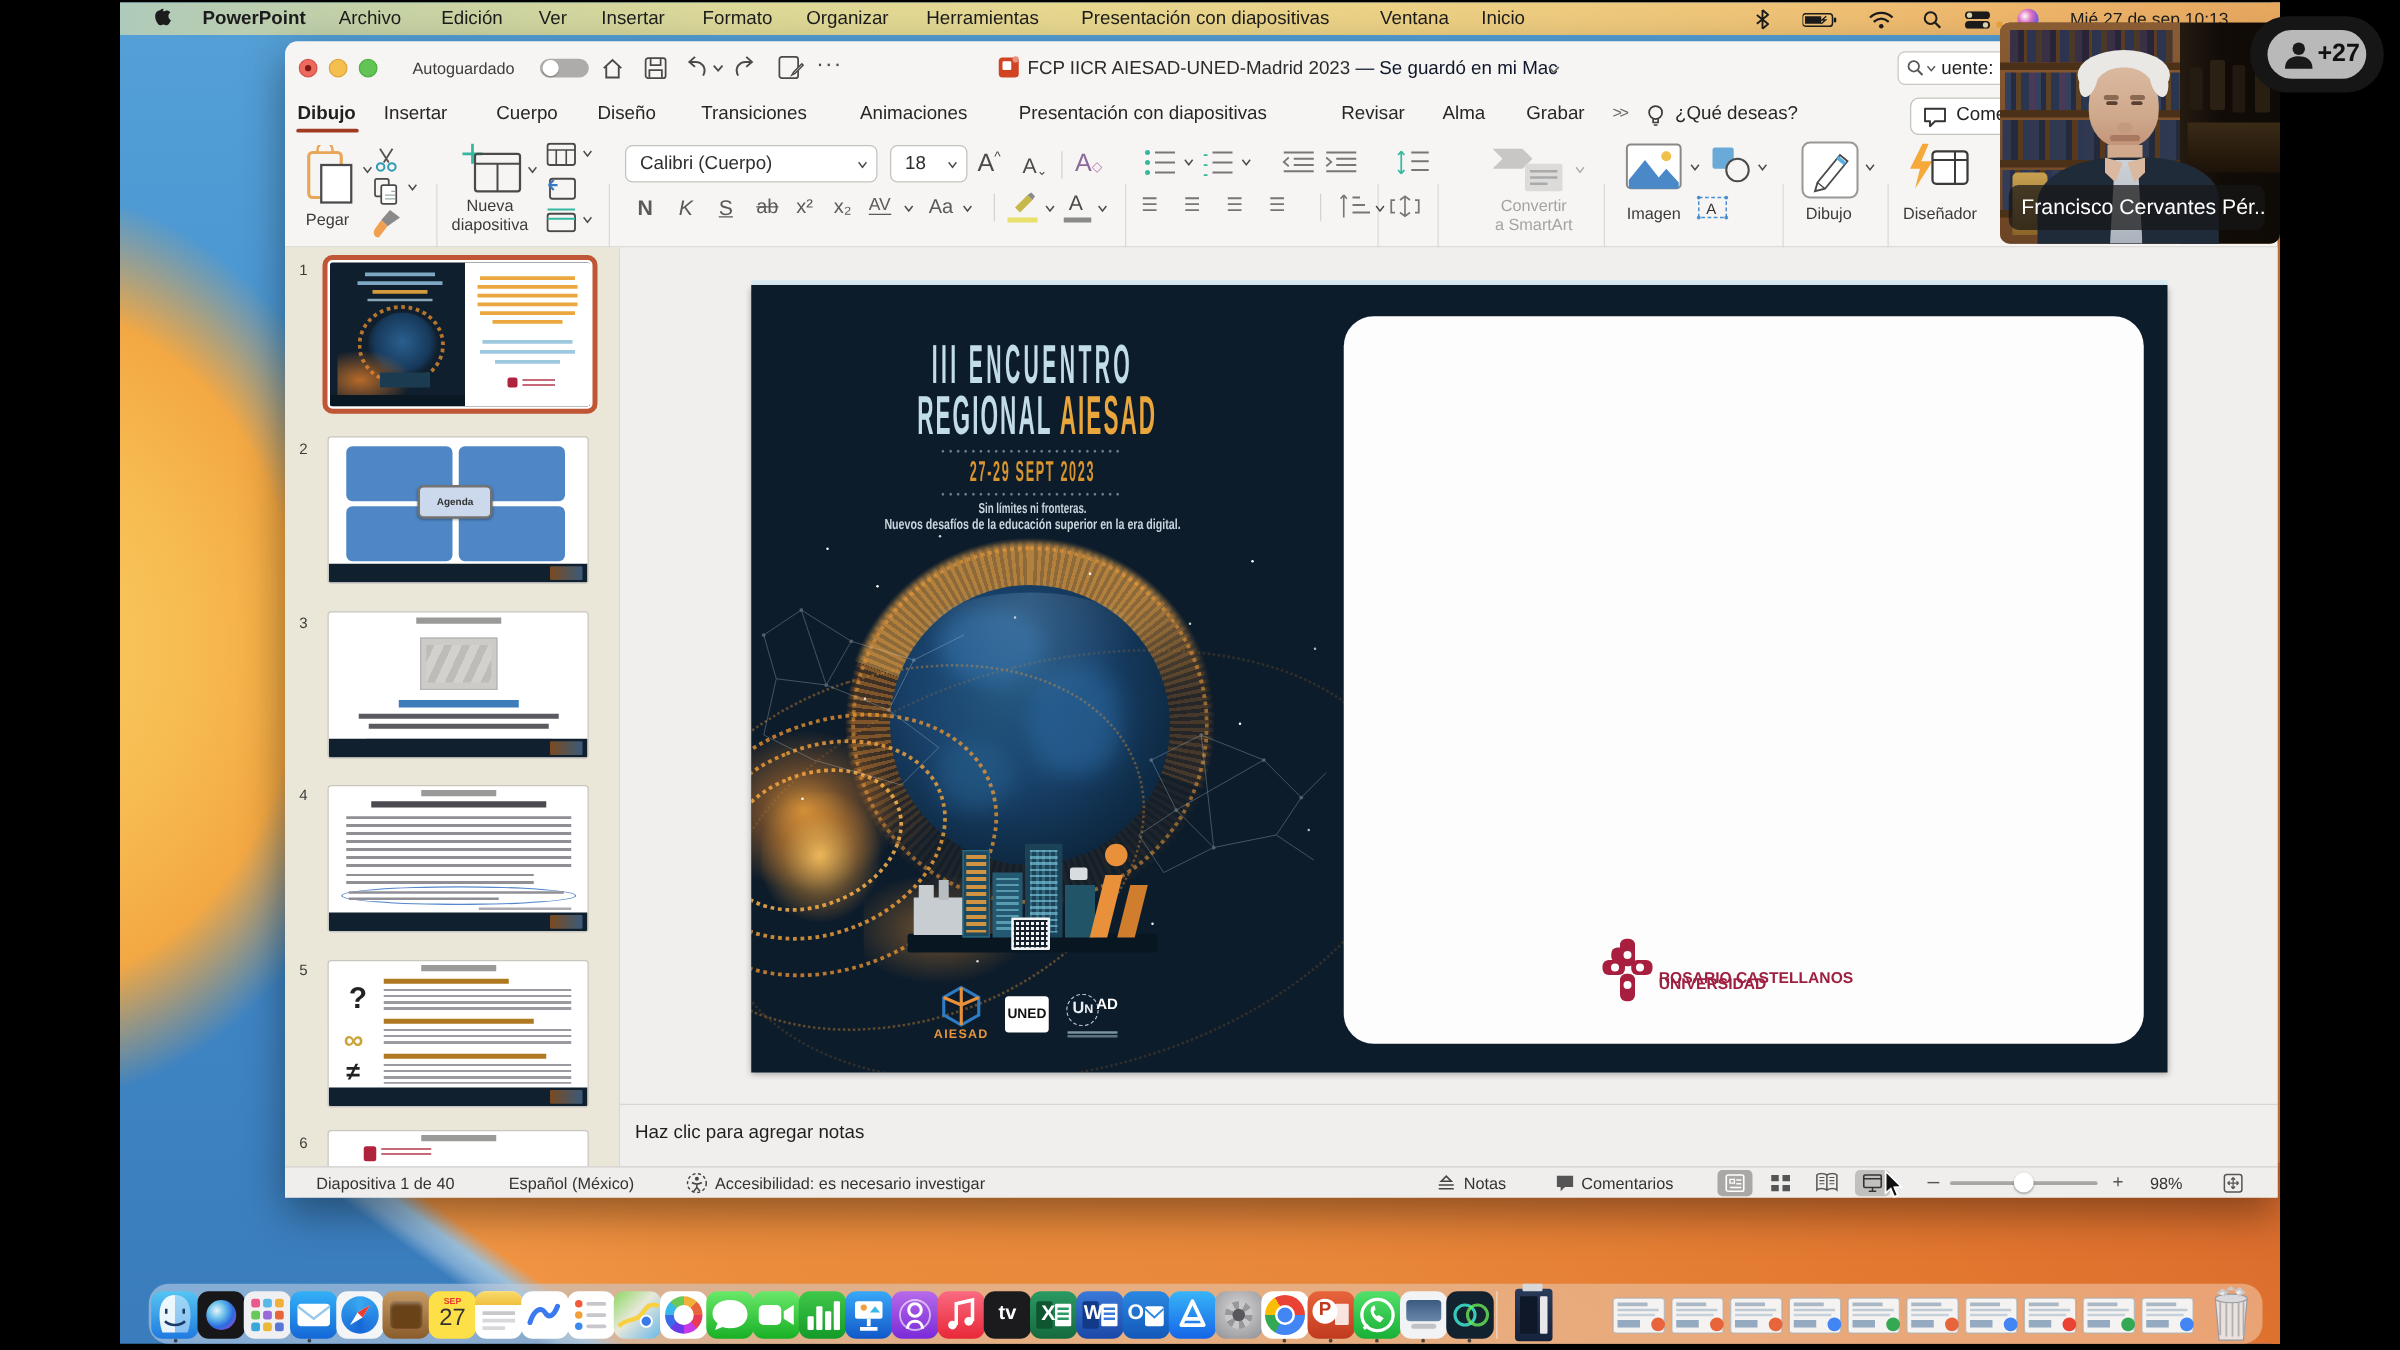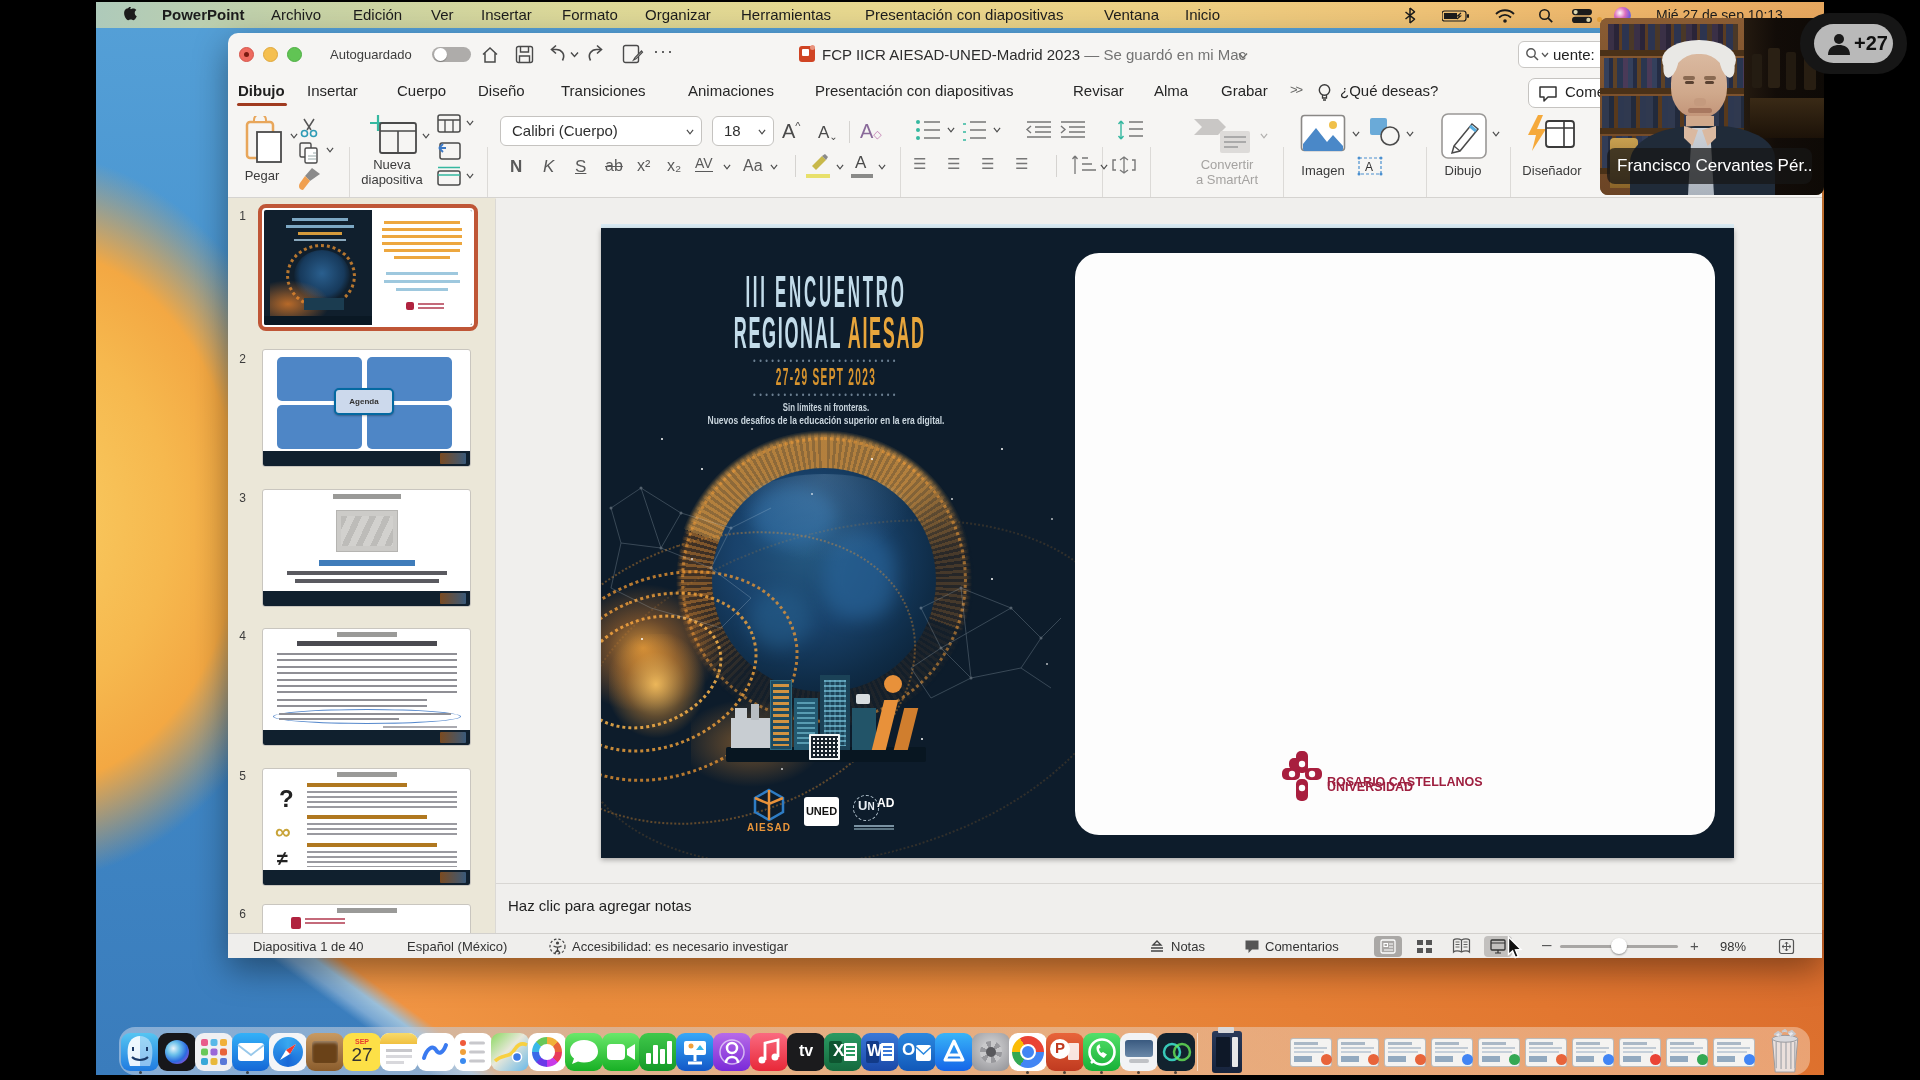--- a/index.html
+++ b/index.html
@@ -131,21 +131,21 @@
         <path d="M12 1.5 L16.5 5.5 L12 9.5" stroke="#4a4a4a" stroke-width="1.6" fill="none"></path>
       </svg>
     <svg class="abs" style="left:394px;top:11px" width="22" height="22" viewBox="0 0 22 22">
         <rect x="1.5" y="1.5" width="15" height="17" rx="2" stroke="#4a4a4a" stroke-width="1.4" fill="none"></rect>
         <path d="M19.5 7 L13 13.5 L11.5 16 L14 14.8 L20.5 8.2 Z" stroke="#4a4a4a" stroke-width="1.2" fill="#f6f5f3"></path>
       </svg>
     <span class="abs" style="left:425px;top:8px;font-size:18px;color:#4a4a4a;letter-spacing:1px;">···</span>
     <div class="abs" style="left:571px;top:13px;width:16px;height:16px;border-radius:3px;background:#d04423;"></div>
     <div class="abs" style="left:574px;top:16px;width:7px;height:7px;border-radius:1px;background:#fff;"></div>
     <div class="abs" style="left:582px;top:12px;width:5px;height:5px;border-radius:50%;background:#e8927c;"></div>
-    <span class="abs" style="left:594px;top:13px;font-size:15px;color:#2c2c2c;">FCP IICR AIESAD-UNED-Madrid 2023 <span style="color:#737373;">— Se guardó en mi Mac</span></span>
+    <span class="abs" style="left:594px;top:13px;font-size:15px;color:#2c2c2c;">FCP IICR AIESAD-UNED-Madrid 2023 <span style="color:#0f172a;">— Se guardó en mi Mac</span></span>
     <svg class="abs" style="left:1010px;top:19px" width="10" height="8" viewBox="0 0 10 8">
         <path d="M1 1.5 L5 6 L9 1.5" stroke="#6a6a68" stroke-width="1.4" fill="none"></path>
       </svg>
     <div class="abs" style="left:1290px;top:8px;width:95px;height:27px;background:#fff;border:1px solid #c9c7c4;border-radius:6px;"></div>
     <svg class="abs" style="left:1297px;top:14px" width="15" height="15" viewBox="0 0 15 15">
         <circle cx="6" cy="6" r="4.2" stroke="#555" stroke-width="1.4" fill="none"></circle>
         <path d="M9.2 9.2 L13 13" stroke="#555" stroke-width="1.5"></path>
       </svg>
     <svg class="abs" style="left:1313px;top:19px" width="8" height="6" viewBox="0 0 8 6">
         <path d="M1 1 L4 4.5 L7 1" stroke="#555" stroke-width="1.2" fill="none"></path>
@@ -403,21 +403,21 @@
             <div class="abs" style="left:34px;top:92px;width:8px;height:8px;background:#b0233f;border-radius:2px;"></div>
             <div class="abs" style="left:46px;top:93px;width:26px;height:6px;background:repeating-linear-gradient(180deg,#c46a7a 0 2px,transparent 2px 4px);"></div>
           </div>
         </div>
       </div>
       <div class="thumb" style="top:151px;">
         <div class="abs" style="left:14px;top:7px;width:85px;height:44px;background:#4e86c6;border-radius:5px;"></div>
         <div class="abs" style="left:104px;top:7px;width:85px;height:44px;background:#4e86c6;border-radius:5px;"></div>
         <div class="abs" style="left:14px;top:55px;width:85px;height:44px;background:#4e86c6;border-radius:5px;"></div>
         <div class="abs" style="left:104px;top:55px;width:85px;height:44px;background:#4e86c6;border-radius:5px;"></div>
-        <div class="abs" style="left:71px;top:38px;width:60px;height:27px;background:#ccd9ec;border:2px solid #0369a1;border-radius:5px;box-shadow:0 1px 2px rgba(0,0,0,.3);font-size:8px;font-weight:bold;color:#333;text-align:center;line-height:24px;">Agenda</div>
+        <div class="abs" style="left:71px;top:38px;width:60px;height:27px;background:#ccd9ec;border:2px solid #737373;border-radius:5px;box-shadow:0 1px 2px rgba(0,0,0,.3);font-size:8px;font-weight:bold;color:#333;text-align:center;line-height:24px;">Agenda</div>
         <div class="band"></div>
         <div class="abs" style="right:4px;bottom:2px;width:26px;height:11px;background:linear-gradient(90deg,#7a4a20,#3a5a7a);border-radius:1px;"></div>
       </div>
       <div class="thumb" style="top:291px;">
         <div class="abs" style="left:70px;top:4px;width:68px;height:5px;background:#9a9a98;"></div>
         <div class="abs" style="left:73px;top:20px;width:62px;height:42px;background:#cccbc8;border:1px solid #b5b4b1;"></div>
         <div class="abs" style="left:78px;top:26px;width:52px;height:30px;background:repeating-linear-gradient(115deg,#bdbcb9 0 6px,#d2d1ce 6px 13px);"></div>
         <div class="abs" style="left:56px;top:70px;width:96px;height:6px;background:#3f7cba;"></div>
         <div class="abs" style="left:24px;top:81px;width:160px;height:4px;background:#5a5a60;"></div>
         <div class="abs" style="left:32px;top:89px;width:144px;height:4px;background:#5a5a60;"></div>

